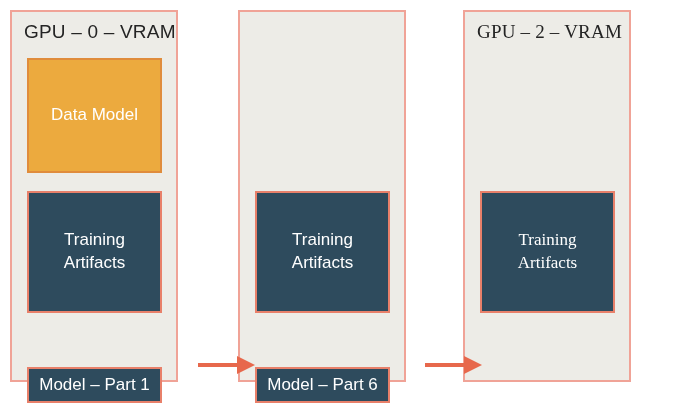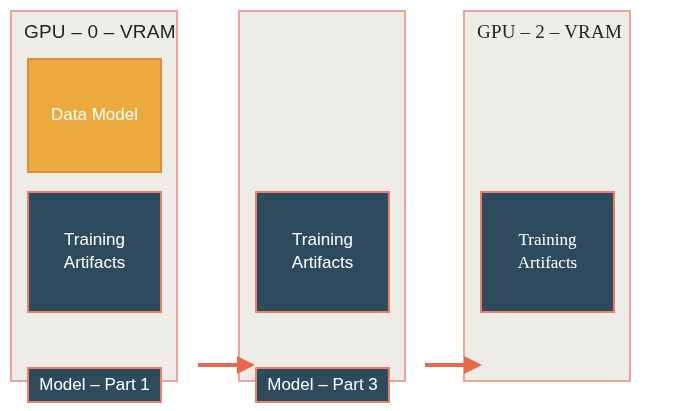--- a/index.html
+++ b/index.html
@@ -99,21 +99,21 @@
       <span>Model – Part 1</span>
     </div>
   </section>
 
   <section class="panel panel-2">
     <div class="box box-training">
       <span class="box-training-text">Training
 Artifacts</span>
     </div>
     <div class="box box-model">
-      <span>Model – Part 3</span>
+      <span>Model – Part 6</span>
     </div>
   </section>
 
   <section class="panel panel-3">
     <div class="panel-title">GPU – 2 – VRAM</div>
     <div class="box box-training">
       <span class="box-training-text">Training
 Artifacts</span>
     </div>
   </section>

